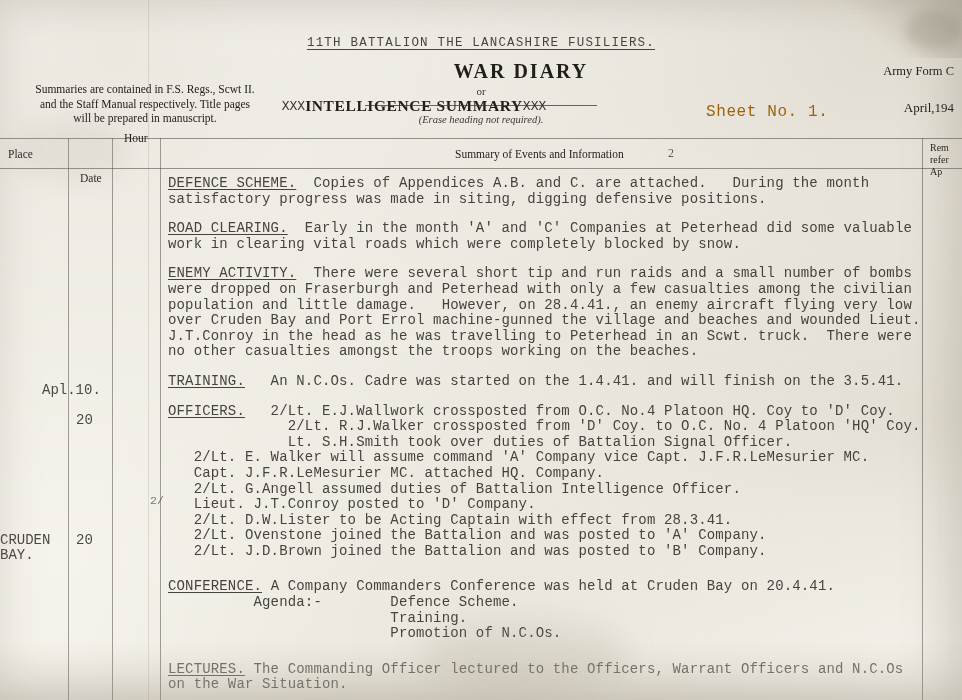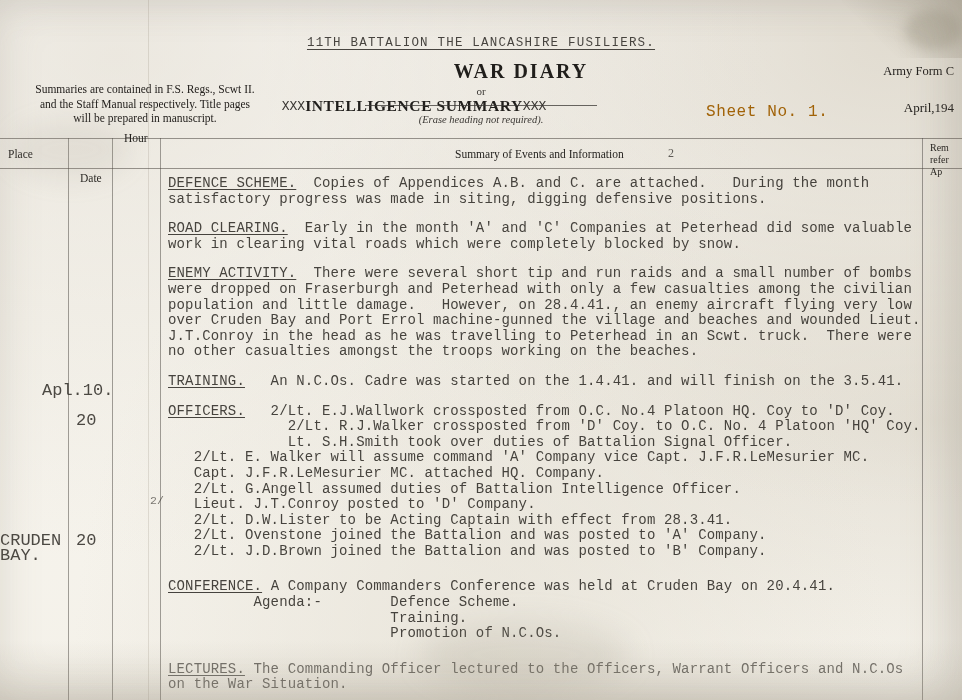--- a/index.html
+++ b/index.html
@@ -194,21 +194,21 @@
     top: 146px; left: 668px;
     font-family: "Liberation Serif", serif;
     font-size: 12px;
     color: #3a3733;
     opacity: 0.8;
   }
   
   .left-entry {
     position: absolute;
     font-family: "Liberation Mono", monospace;
-    font-size: 17px;
+    font-size: 14px;
     line-height: 15px;
     color: #2e2b26;
     white-space: pre;
     opacity: 0.85;
   }
   
   #body-block {
     position: absolute;
     top: 176px;
     left: 168px;

